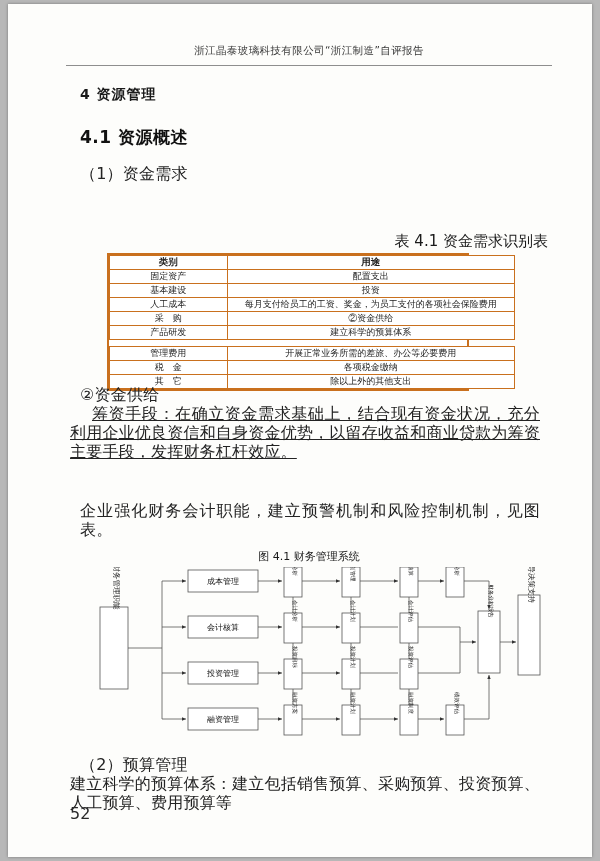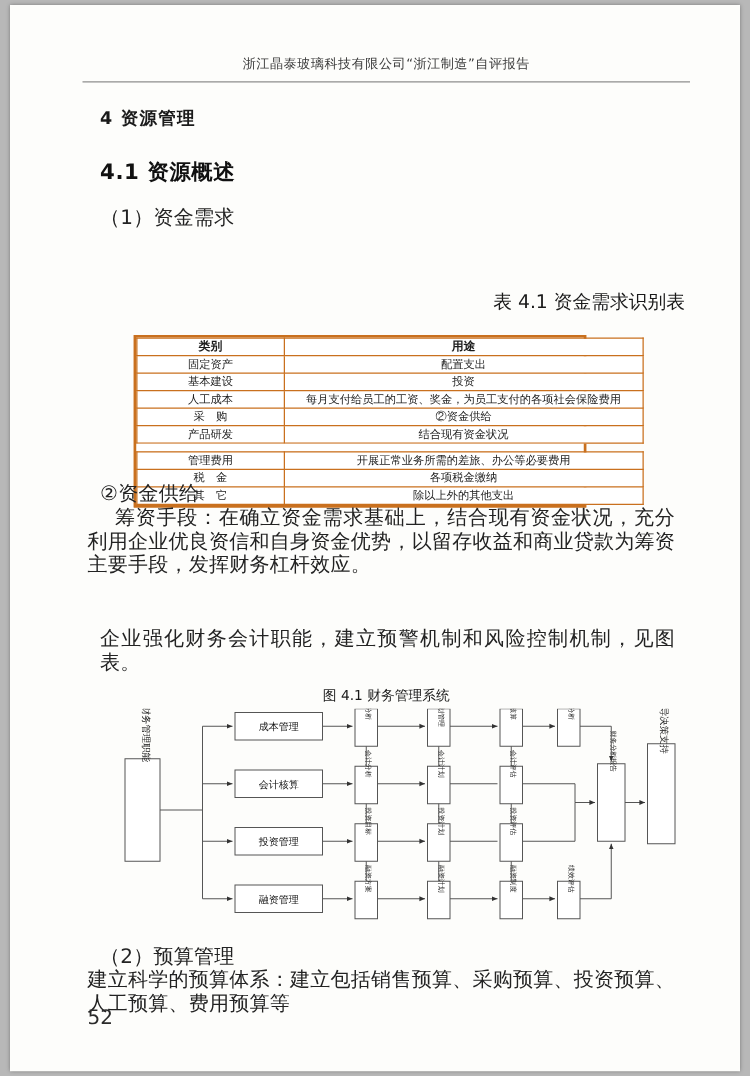--- a/index.html
+++ b/index.html
@@ -37,28 +37,28 @@
   }
   .h2 {
     position:absolute; left:10px; top:122px;
     font-size:17px; font-weight:bold; color:#111; letter-spacing:.5px;
   }
 
   .p {
     position:absolute; font-size:16px; color:#232323; line-height:19px;
     letter-spacing:.2px; text-align:justify;
   }
-  .indent { text-indent:22px; }
+  .indent { text-indent:22px;text-decoration:underline; }
 
   
   .tbl-caption {
     position:absolute; left:0; top:228px; width:478px;
     text-align:right; font-size:15px; color:#1a1a1a;
   }
-  .tbl-wrap { position:absolute; left:37px; top:264px; width:362px; }
+  .tbl-wrap { position:absolute; left:37px; top:249px; width:362px; }
   table.t41 {
     border-collapse:collapse; width:406px;
     font-size:9px; color:#1c1c1c;
   }
   table.t41 td, table.t41 th {
     border:1px solid #c9701e;
     height:13px; padding:0 2px;
     text-align:center; font-weight:normal;
     background:#fff;
   }
@@ -118,21 +118,21 @@
             <tr>
               <td class="c1">人工成本</td>
               <td class="c2">每月支付给员工的工资、奖金，为员工支付的各项社会保险费用</td>
             </tr>
             <tr>
               <td class="c1">采　购</td>
               <td class="c2">②资金供给</td>
             </tr>
             <tr>
               <td class="c1">产品研发</td>
-              <td class="c2">结合现有资金状况</td>
+              <td class="c2">建立科学的预算体系</td>
             </tr>
           </tbody>
             </table>
         </div>
         <div class="t-gap"></div>
         <div class="t-group">
           <table class="t41">
             <tbody>
                 <tr>
               <td class="c1">管理费用</td>

